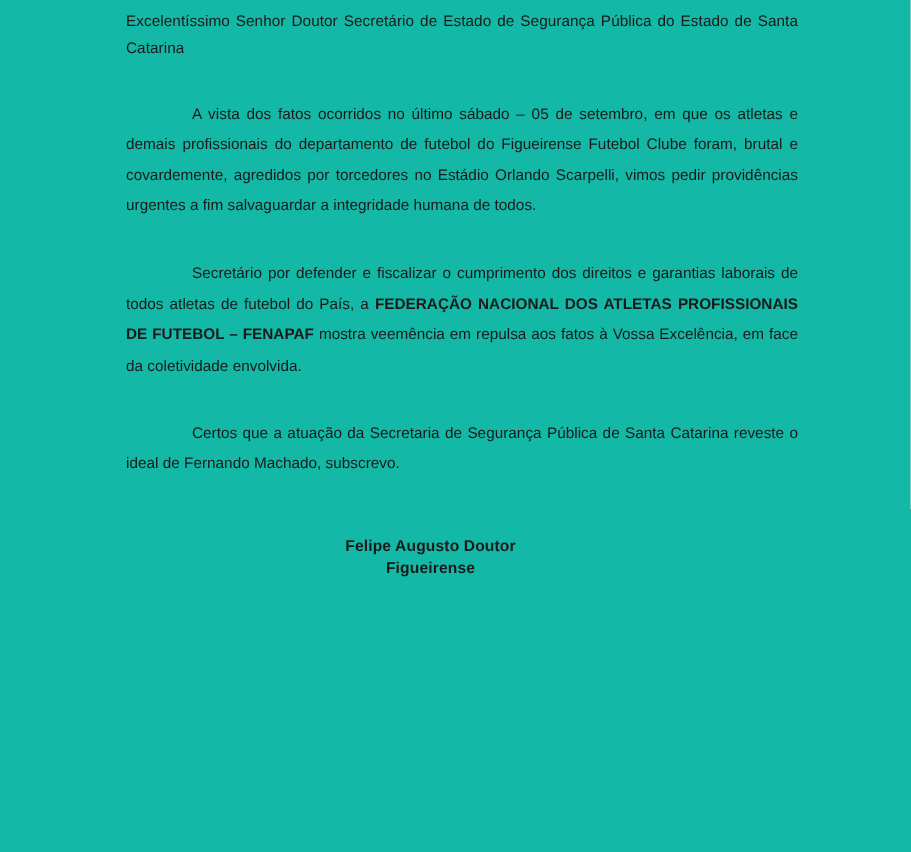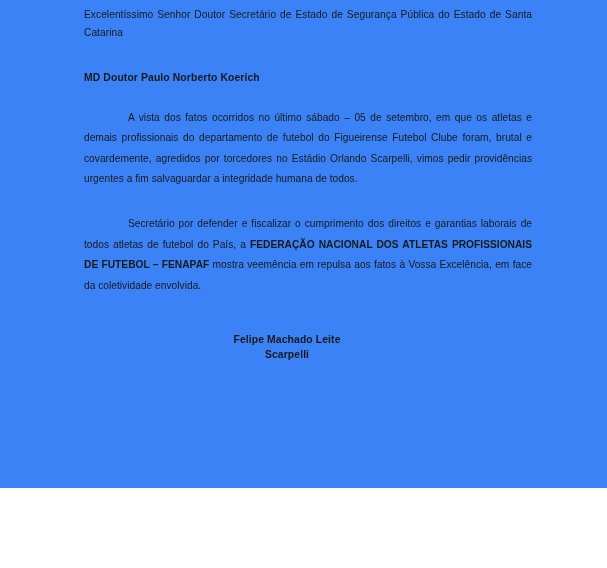--- a/index.html
+++ b/index.html
@@ -10,22 +10,22 @@
     width: 607px;
     height: 568px;
     background: #ffffff;
     font-family: "Liberation Sans", sans-serif;
     color: #1a1a1a;
     overflow: hidden;
   }
   .page {
     position: relative;
     width: 607px;
-    height: 488px;
-    background: #3b82f6;
+    height: 568px;
+    background: #14b8a6;
   }
   .doc-body {
     position: absolute;
     left: 84px;
     top: 0;
     width: 448px;
   }
   .addressee {
     margin-top: 6px;
     font-size: 10.2px;
@@ -65,26 +65,26 @@
   }
 </style>
 </head>
 <body>
 
 <div class="page">
   <div class="doc-body">
 
     <p class="addressee">Excelentíssimo Senhor Doutor Secretário de Estado de Segurança Pública do Estado de Santa Catarina</p>
 
-    <p class="recipient">MD Doutor Paulo Norberto Koerich</p>
 
     <p class="para p1">A vista dos fatos ocorridos no último sábado – 05 de setembro, em que os atletas e demais profissionais do departamento de futebol do Figueirense Futebol Clube foram, brutal e covardemente, agredidos por torcedores no Estádio Orlando Scarpelli, vimos pedir providências urgentes a fim salvaguardar a integridade humana de todos.</p>
 
     <p class="para"><span>Secretário por defender e fiscalizar o cumprimento dos direitos e garantias laborais de todos atletas de futebol do País, a </span><b>FEDERAÇÃO NACIONAL DOS ATLETAS PROFISSIONAIS DE FUTEBOL – FENAPAF</b><span> mostra veemência em repulsa aos fatos à Vossa Excelência, em face da coletividade envolvida.</span></p>
 
+    <p class="para">Certos que a atuação da Secretaria de Segurança Pública de Santa Catarina reveste o ideal de Fernando Machado, subscrevo.</p>
 
     <div class="signature">
-      <div>Felipe Machado Leite</div>
-      <div>Scarpelli</div>
+      <div>Felipe Augusto Doutor</div>
+      <div>Figueirense</div>
     </div>
 
   </div>
 </div>
 
 </body></html>

